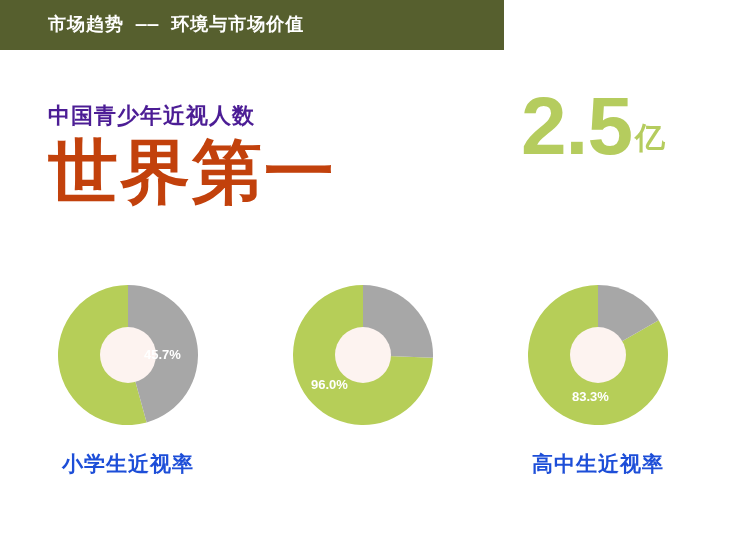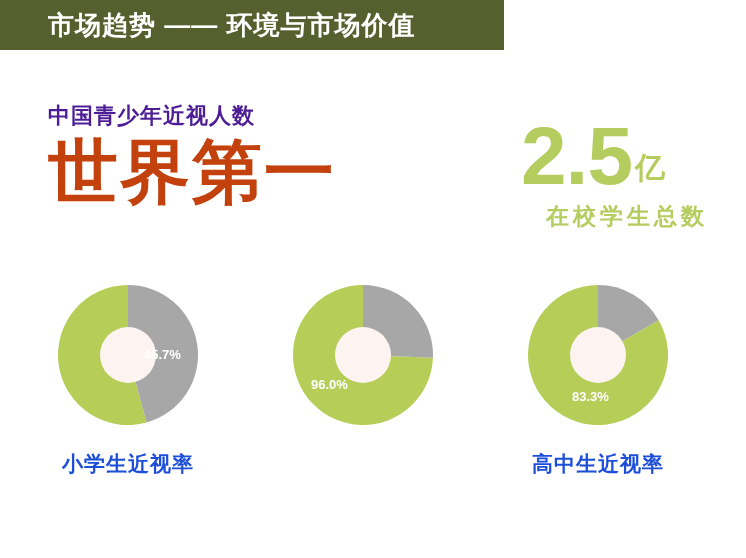--- a/index.html
+++ b/index.html
@@ -27,26 +27,27 @@
     left: 0;
     top: 0;
     width: 504px;
     height: 50px;
     background: #565f2e;
     display: flex;
     align-items: center;
   }
   .header-title {
     color: #ffffff;
-    font-size: 26px;
+    font-size: 18px;
     font-weight: bold;
     letter-spacing: 1px;
     margin-left: 48px;
     white-space: nowrap;
     line-height: 1;
+    font-family: Liberation Mono, monospace;
   }
 
   
   .headline-block {
     position: absolute;
     left: 48px;
     top: 104px;
   }
   .headline-sub {
     color: #4c1d95;
@@ -63,23 +64,23 @@
     letter-spacing: 2px;
     line-height: 1.05;
     margin-top: 8px;
     white-space: nowrap;
   }
 
   
   .stat-block {
     position: absolute;
     left: 478px;
-    top: 118px;
+    top: 88px;
     width: 230px;
-    text-align: right;
+    text-align: left;
   }
   .stat-figure {
     display: flex;
     align-items: flex-end;
     justify-content: center;
     line-height: 1;
   }
   .stat-number {
     color: #b5cc5e;
     font-size: 82px;
@@ -160,21 +161,20 @@
   <div class="headline-block">
     <div class="headline-sub">中国青少年近视人数</div>
     <div class="headline-main">世界第一</div>
   </div>
 
   <div class="stat-block">
     <div class="stat-figure">
       <span class="stat-number">2.5</span>
       <span class="stat-unit">亿</span>
     </div>
-    <div class="stat-caption">在校学生总数</div>
   </div>
 
   <div class="charts-row">
       <div class="chart-cell" style="left: 28px;">
         <div class="donut">
           <svg viewBox="0 0 140 140">
             <path d="M 70 70 L 88.68 137.46 A 70 70 0 1 1 70.00 0.00 Z" fill="#b6ce58"></path>
             <path d="M 70 70 L 70.00 0.00 A 70 70 0 0 1 88.68 137.46 Z" fill="#a7a7a7"></path>
             <circle cx="70" cy="70" r="28" fill="#fdf3f0"></circle>
           </svg>

